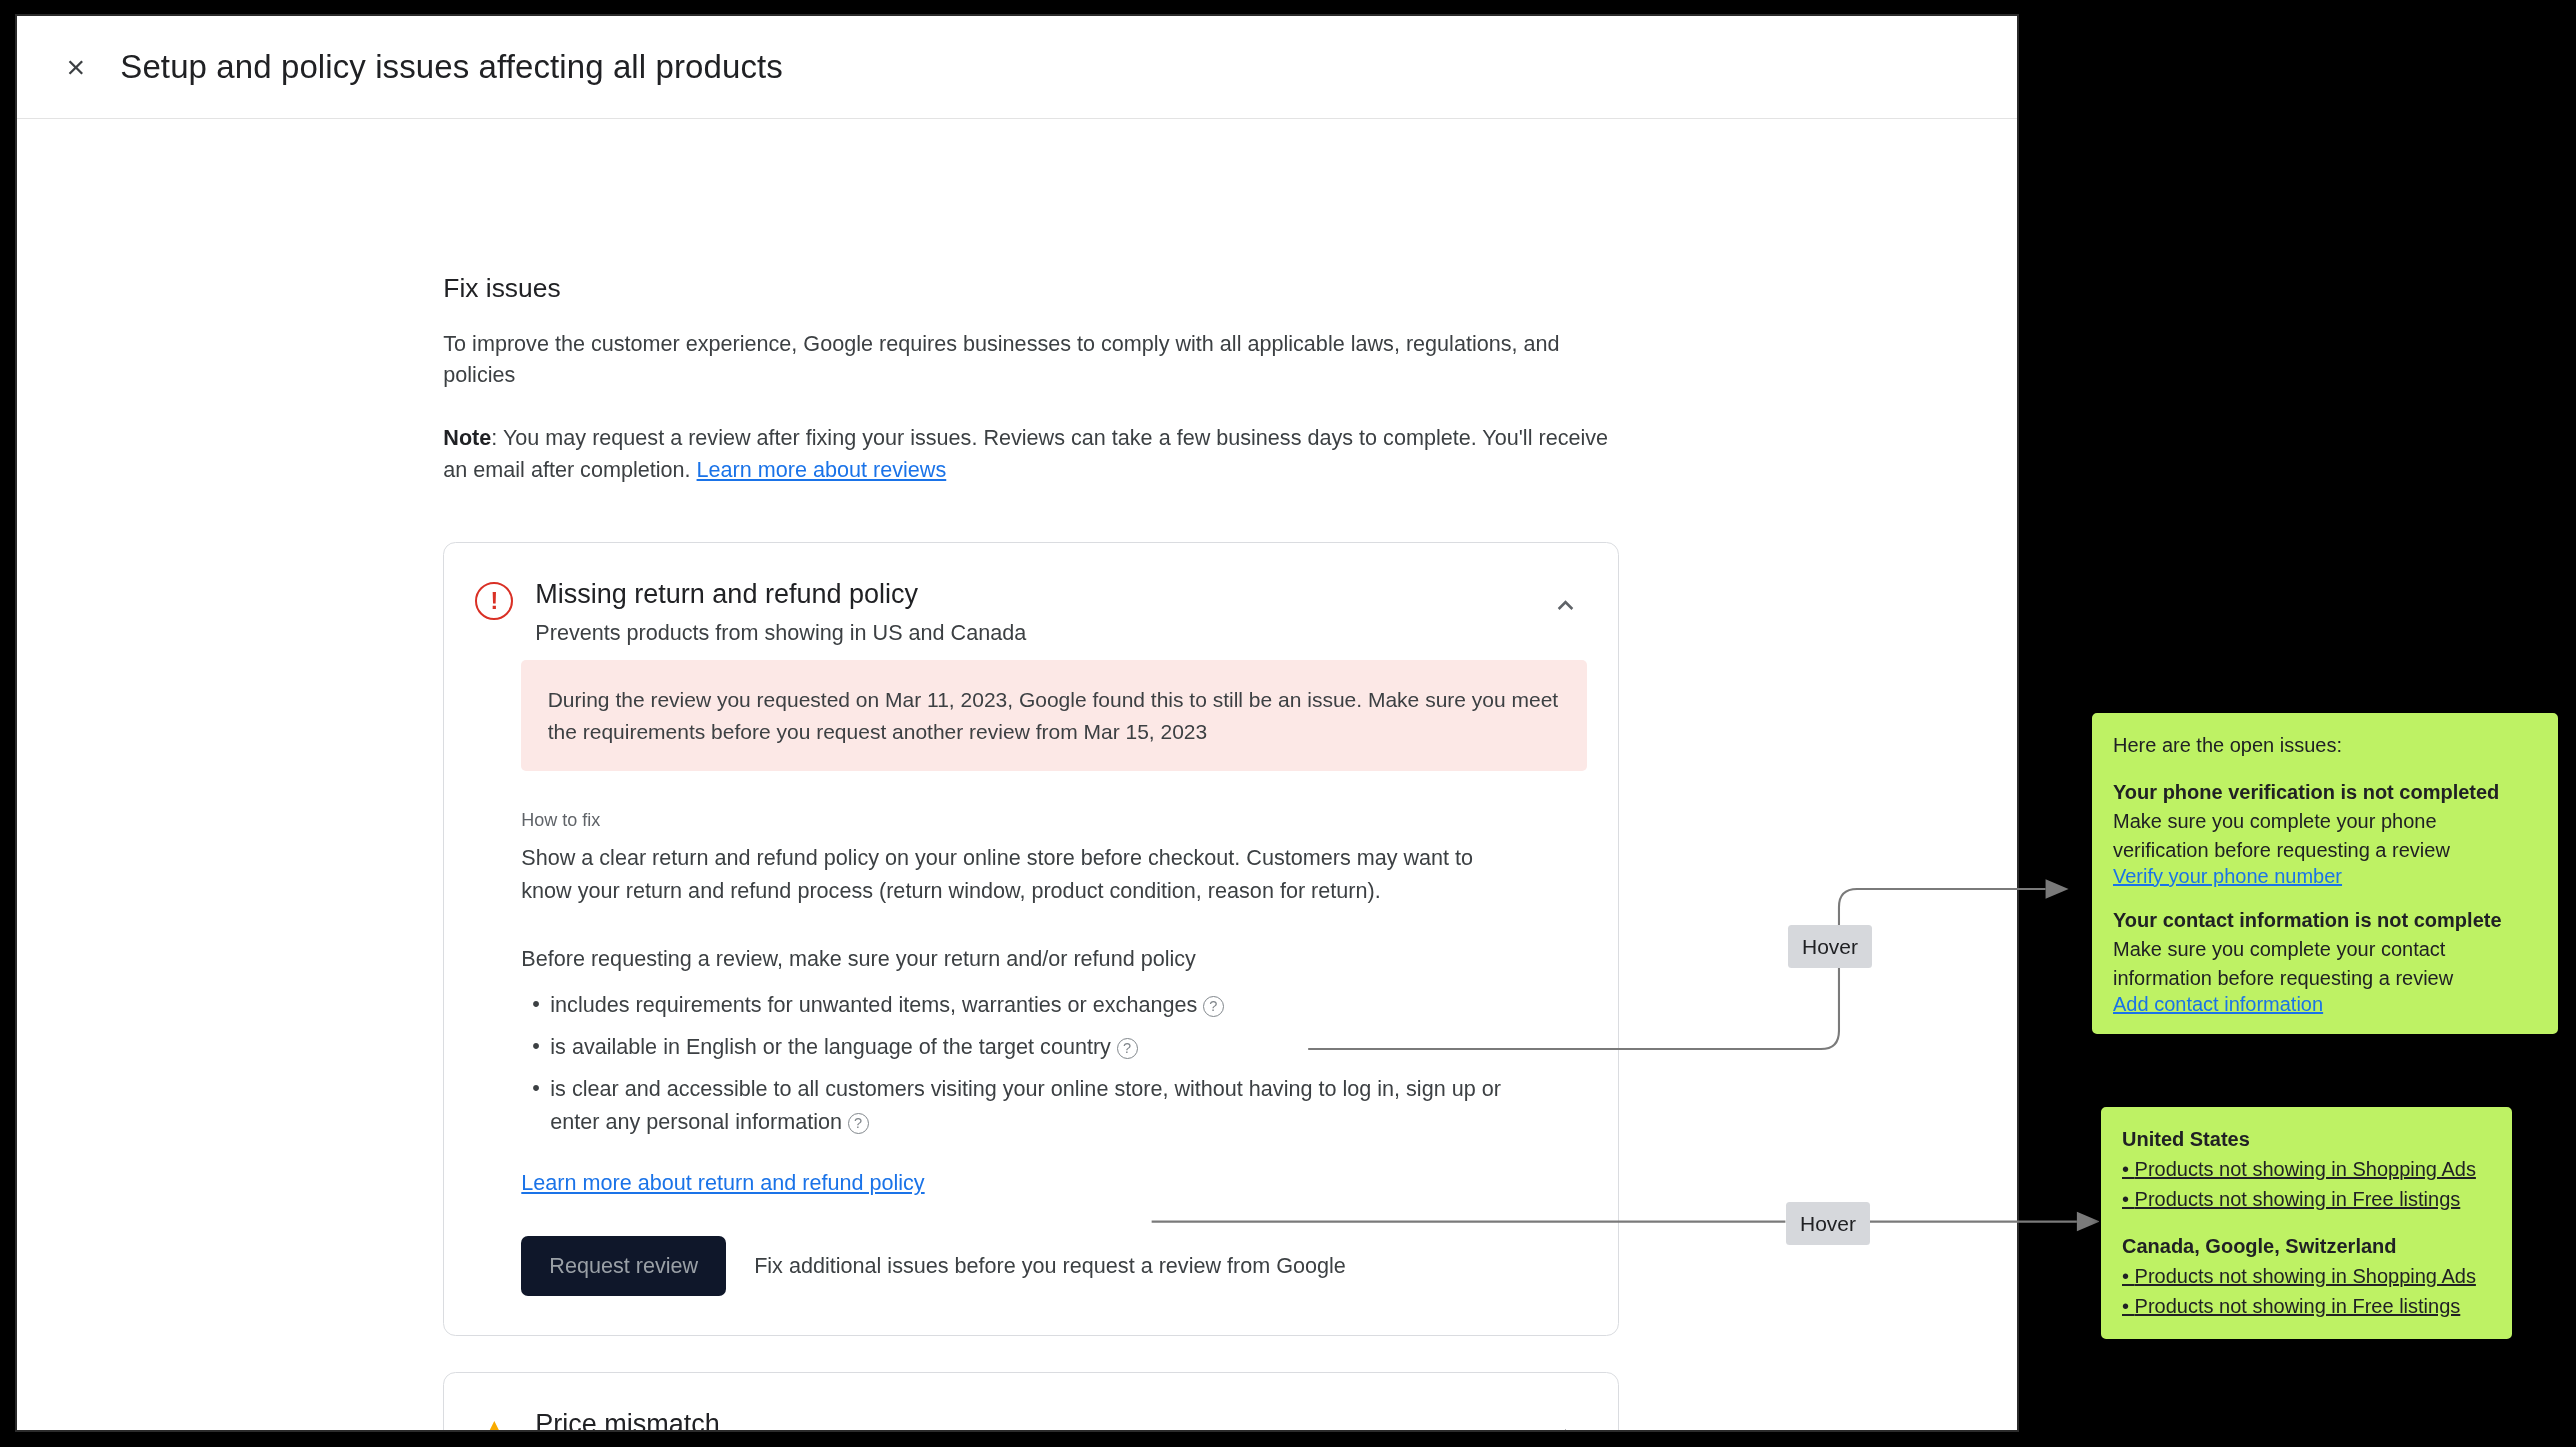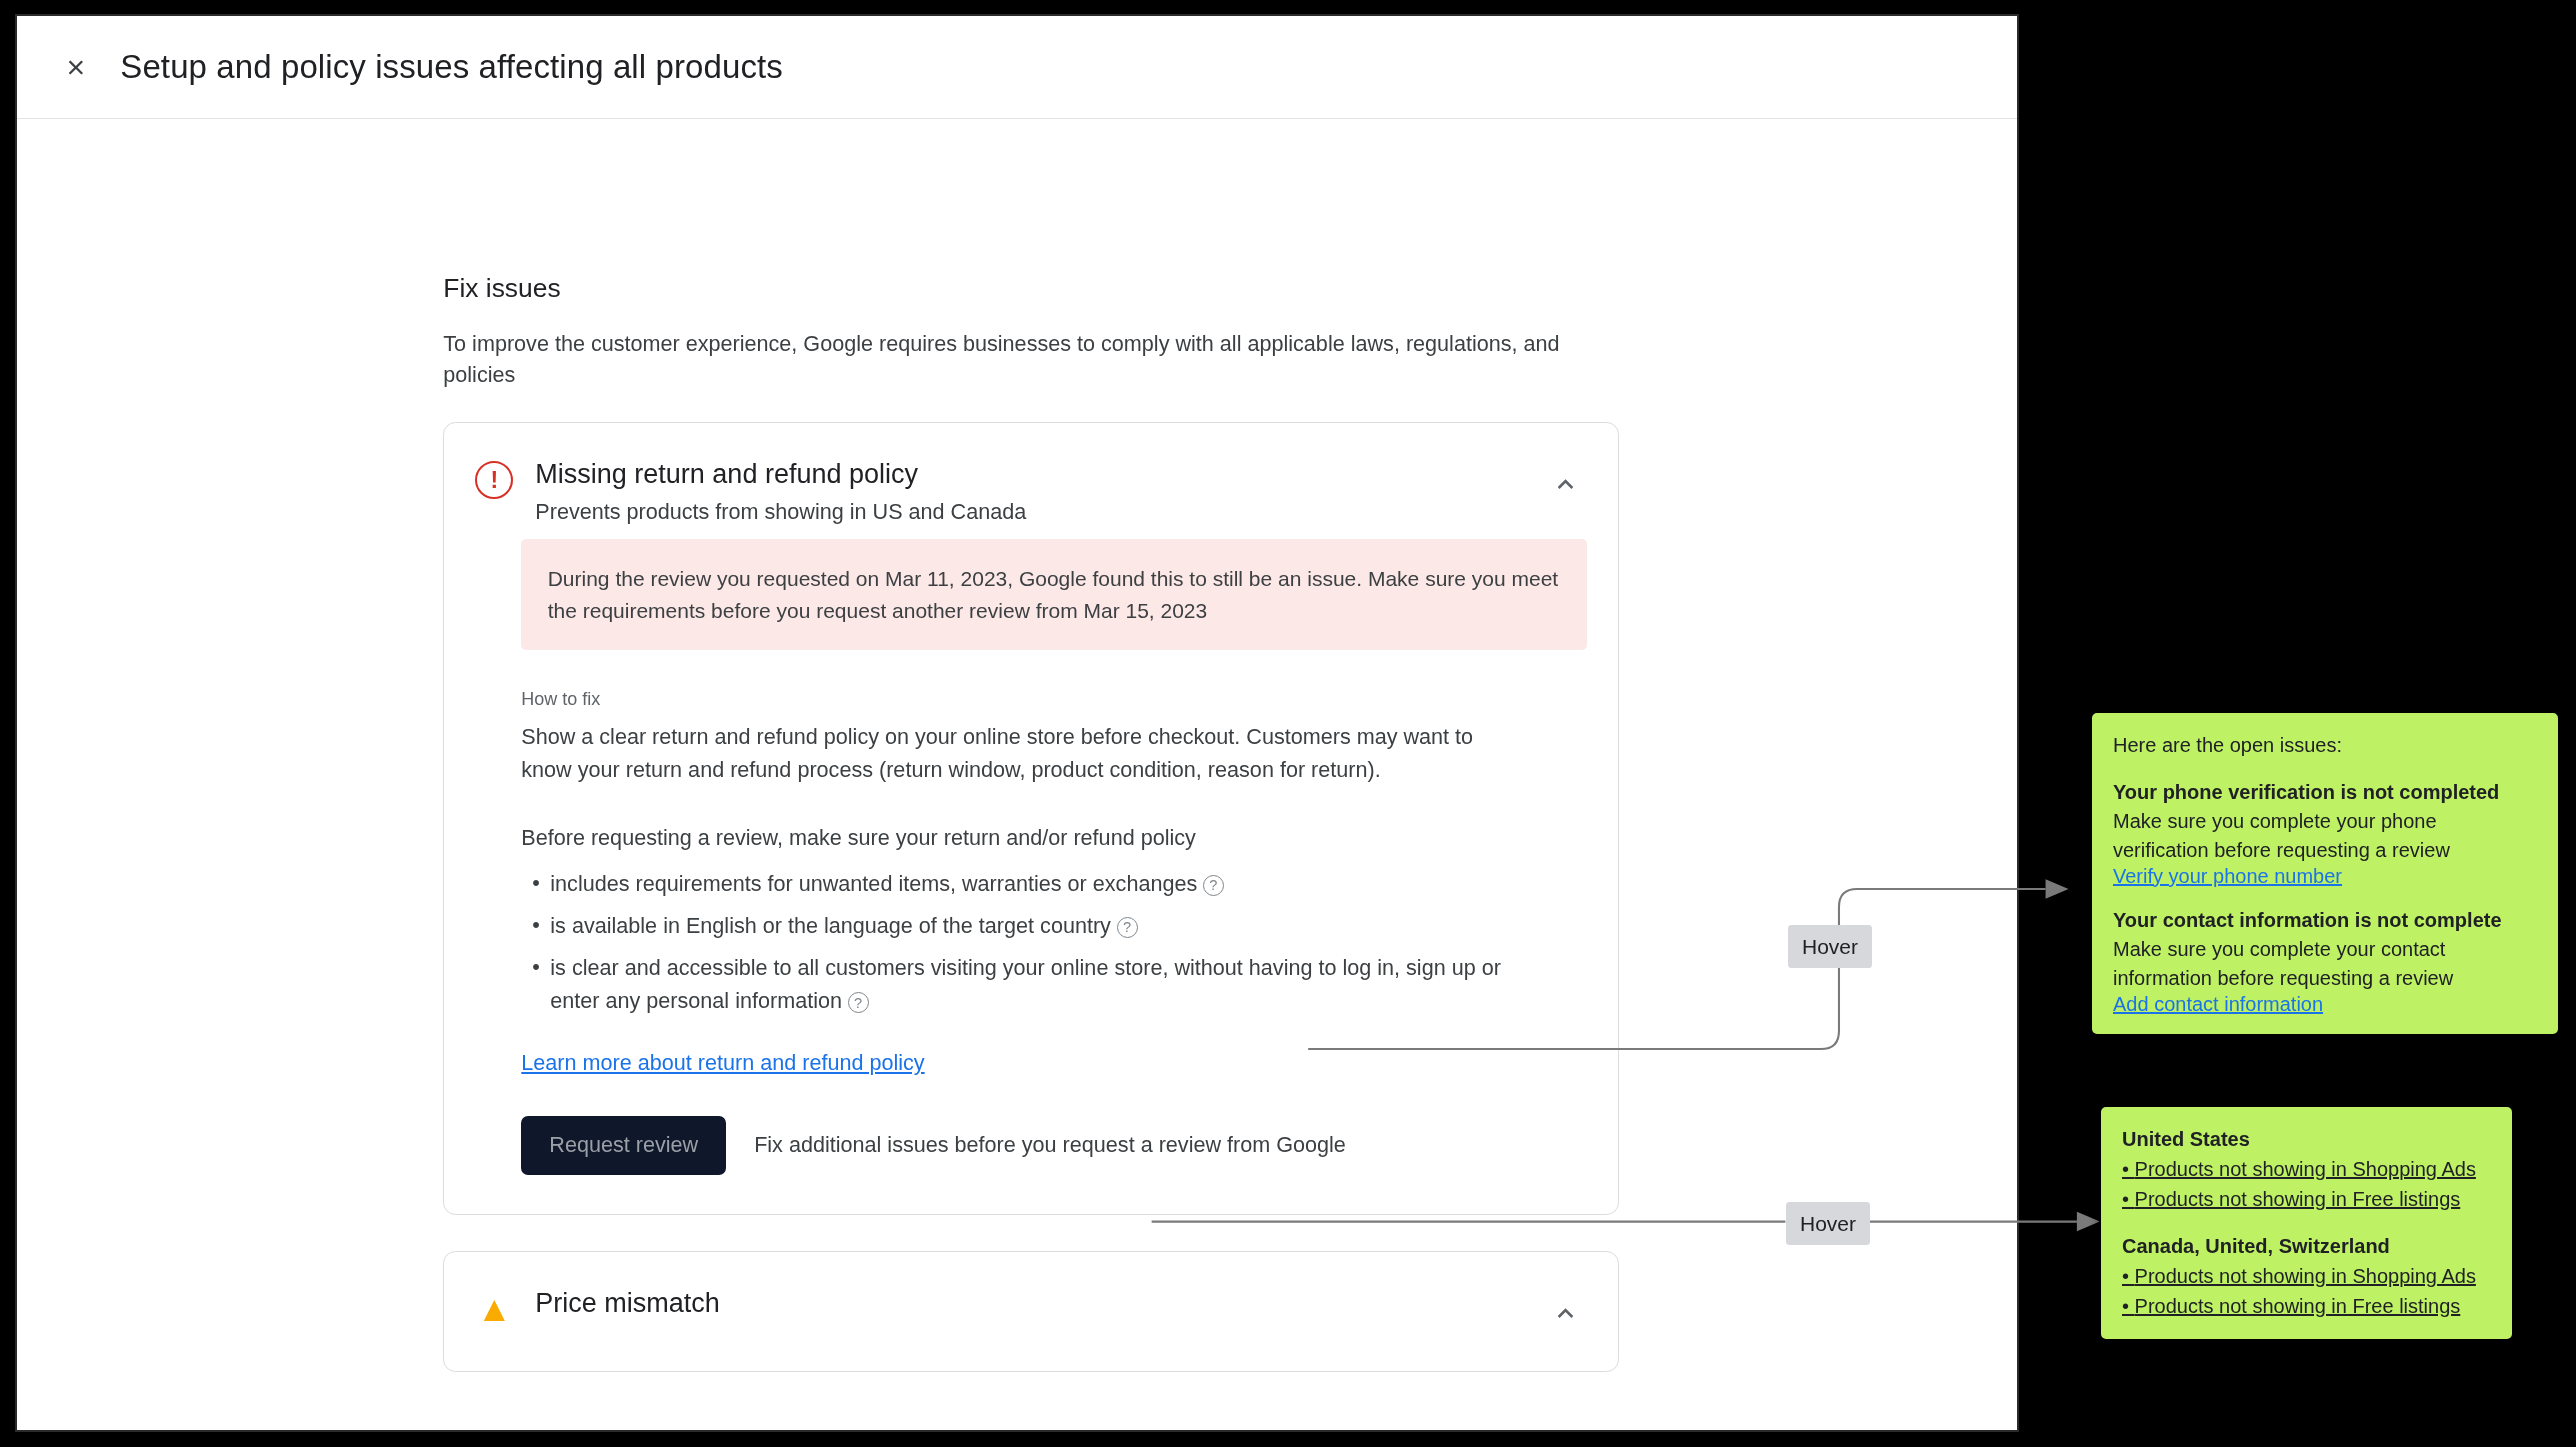--- a/index.html
+++ b/index.html
@@ -273,20 +273,21 @@
       <div id="dialog-title">Setup and policy issues affecting all products</div>
     </div>
 
     <div id="dialog-body">
       <div id="content">
 
         <h2 class="section-title">Fix issues</h2>
 
         <p class="intro">To improve the customer experience, Google requires businesses to comply with all applicable laws, regulations, and policies</p>
 
+        <p class="note"><b>Note</b><span>: You may request a review after fixing your issues. Reviews can take a few business days to complete. You'll receive an email after completion. </span><a class="link">Learn more about reviews</a></p>
 
         <div class="card">
           <div class="card-head">
             <div class="status-icon icon-error">!</div>
             <div class="card-head-text">
               <div class="card-title">Missing return and refund policy</div>
               <div class="card-sub">Prevents products from showing in US and Canada</div>
             </div>
             <div class="chevron">
               <svg width="31" height="31" viewBox="0 0 24 24" aria-hidden="true">
@@ -363,19 +364,19 @@
     <div class="tt-bold">Your contact information is not complete</div>
     <div class="tt-line">Make sure you complete your contact information before requesting a review</div>
     <div class="tt-link">Add contact information</div>
   </div>
 
   <div class="tooltip-card" style="left:2099px; top:1105px; width:415px;">
     <div class="tt-bold">United States</div>
     <div class="tt-bullet">• <span>Products not showing in Shopping Ads</span></div>
     <div class="tt-bullet">• <span>Products not showing in Free listings</span></div>
     <div class="tt-gap"></div>
-    <div class="tt-bold">Canada, United, Switzerland</div>
+    <div class="tt-bold">Canada, Google, Switzerland</div>
     <div class="tt-bullet">• <span>Products not showing in Shopping Ads</span></div>
     <div class="tt-bullet">• <span>Products not showing in Free listings</span></div>
   </div>
 
 </div>
 
 
 </body></html>

